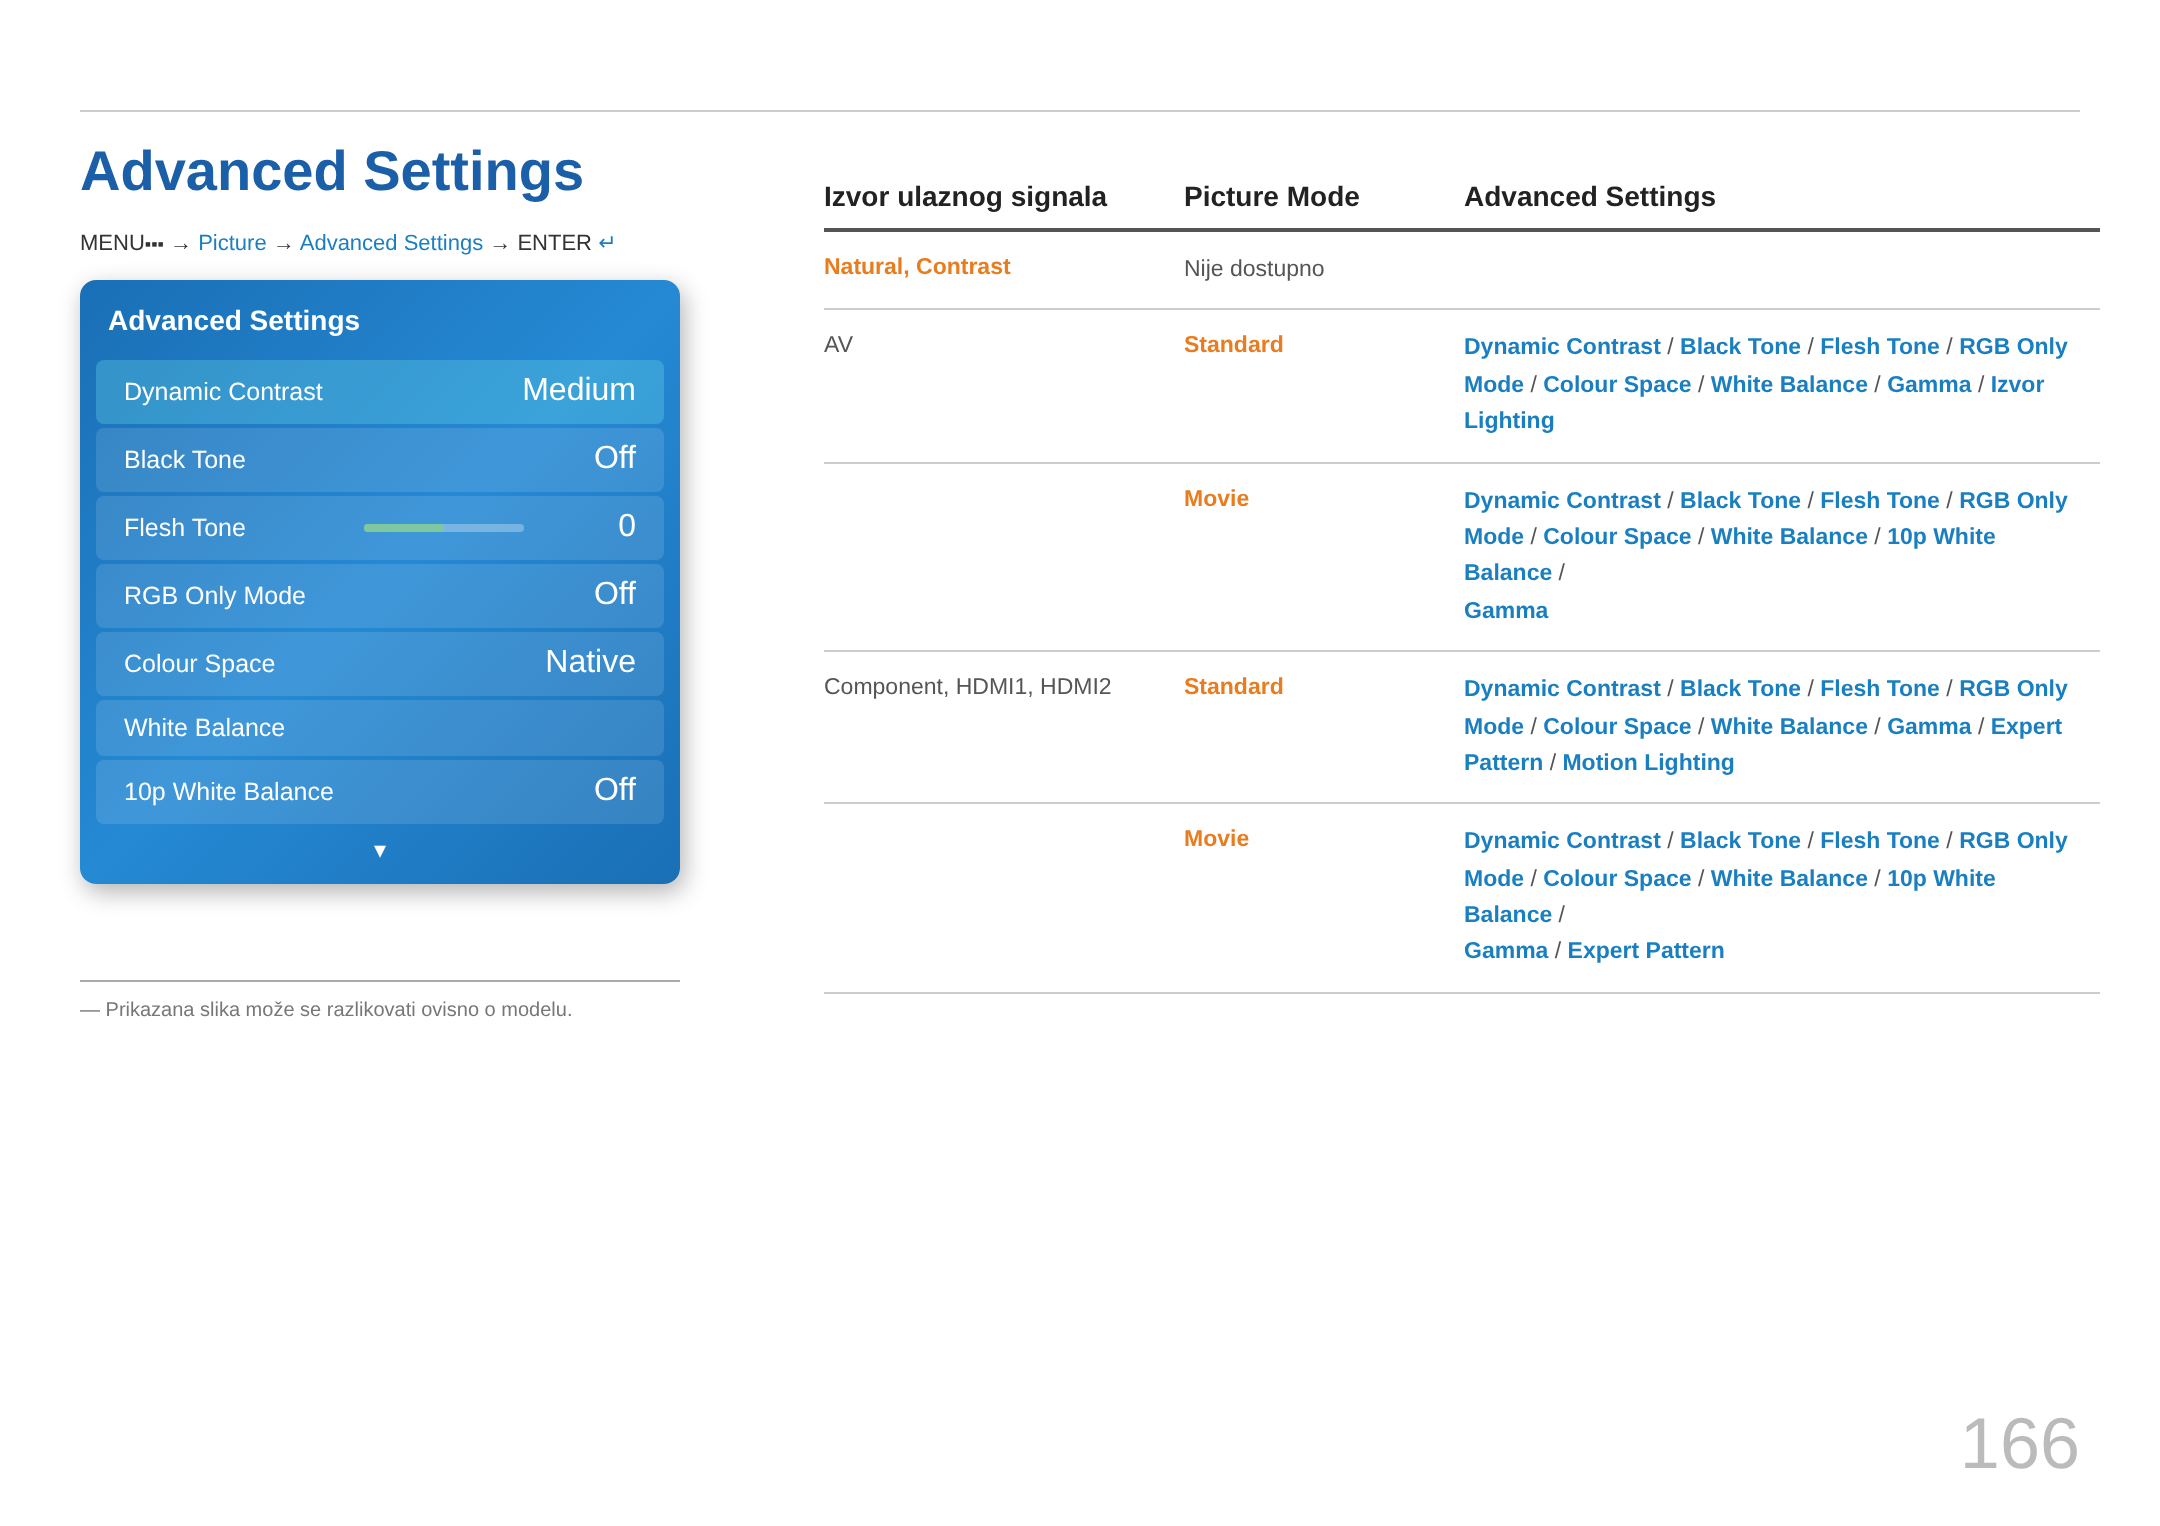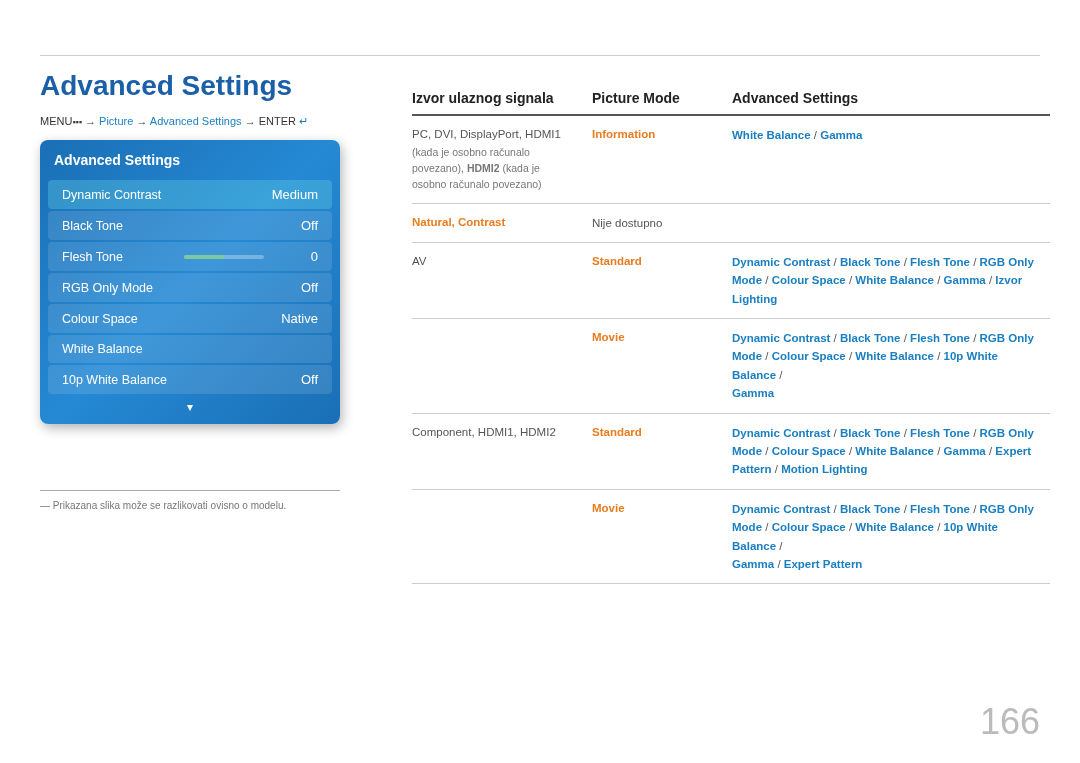--- a/index.html
+++ b/index.html
@@ -75,21 +75,21 @@
     }
     .menu-item:first-of-type {
       background: rgba(100,210,230,0.4);
     }
     .menu-item-label {
       color: #fff;
       font-size: 12.5px;
     }
     .menu-item-value {
       color: #fff;
-      font-size: 13px;
+      font-size: 16px;
       margin-left: 41px;
     }
     .flesh-tone-slider {
       display: flex;
       align-items: center;
       gap: 6px;
     }
     .slider-bar {
       width: 80px;
       height: 4px;
@@ -264,30 +264,20 @@
 
 <div class="right-content">
   <div class="table-header">
     <div class="table-header-cell">Izvor ulaznog signala</div>
     <div class="table-header-cell">Picture Mode</div>
     <div class="table-header-cell">Advanced Settings</div>
   </div>
 
   <div class="table-body">
 
-    <div class="table-row">
-      <div class="table-cell source">
-        <div>PC, DVI, DisplayPort, HDMI1</div>
-        <div class="source-sub">(kada je osobno računalo<br>povezano), <strong>HDMI2</strong> (kada je<br>osobno računalo povezano)</div>
-      </div>
-      <div class="table-cell mode">Information</div>
-      <div class="table-cell settings">
-        <span class="highlight">White Balance</span> / <span class="highlight">Gamma</span>
-      </div>
-    </div>
 
 
     <div class="table-row">
       <div class="table-cell mode">Natural, Contrast</div>
       <div class="table-cell settings">
         <span class="not-available">Nije dostupno</span>
       </div>
     </div>
 
     <div class="table-row">

